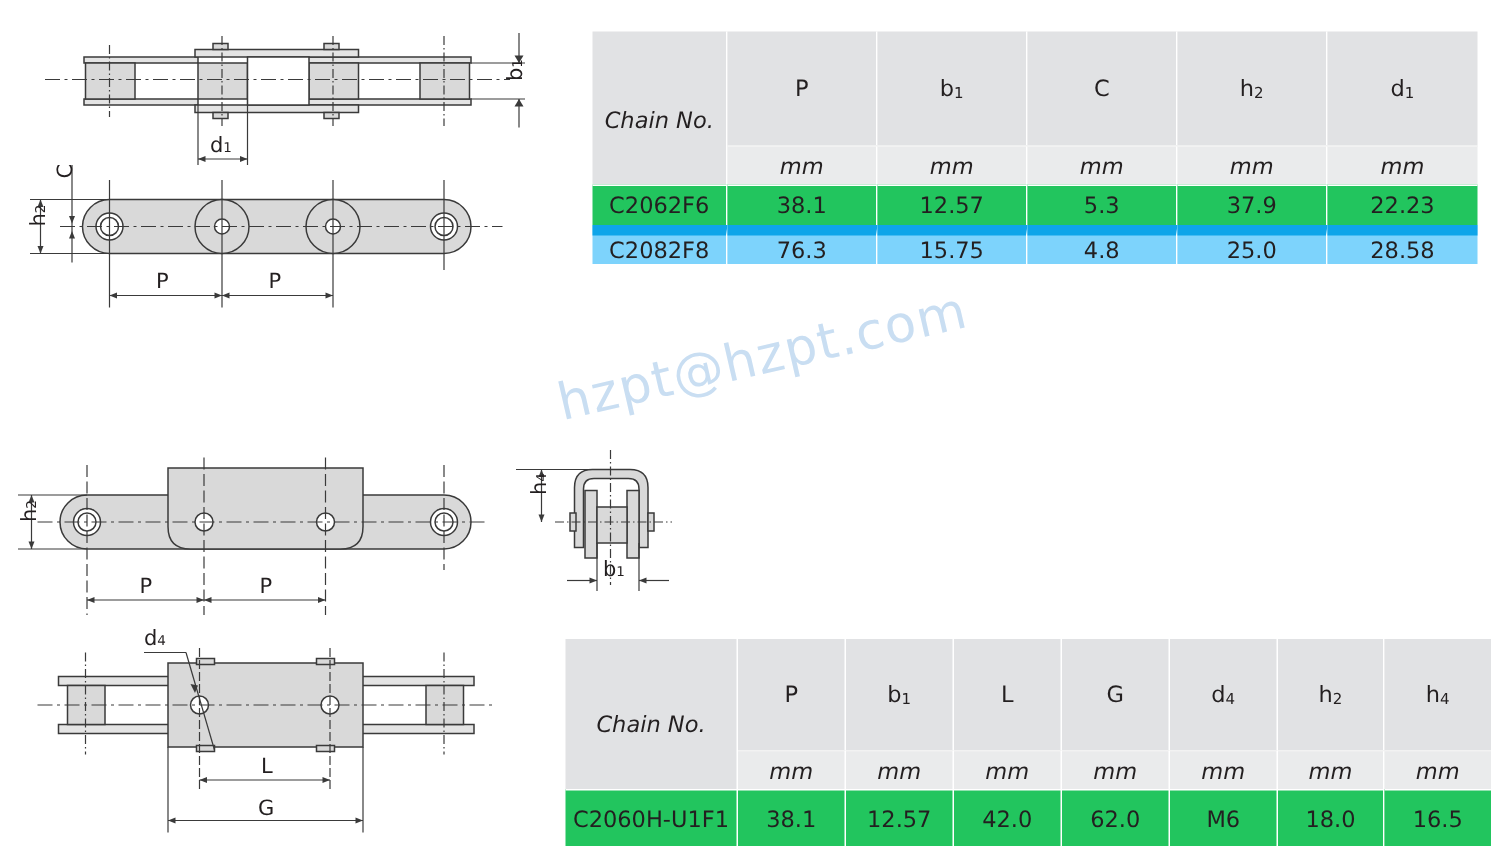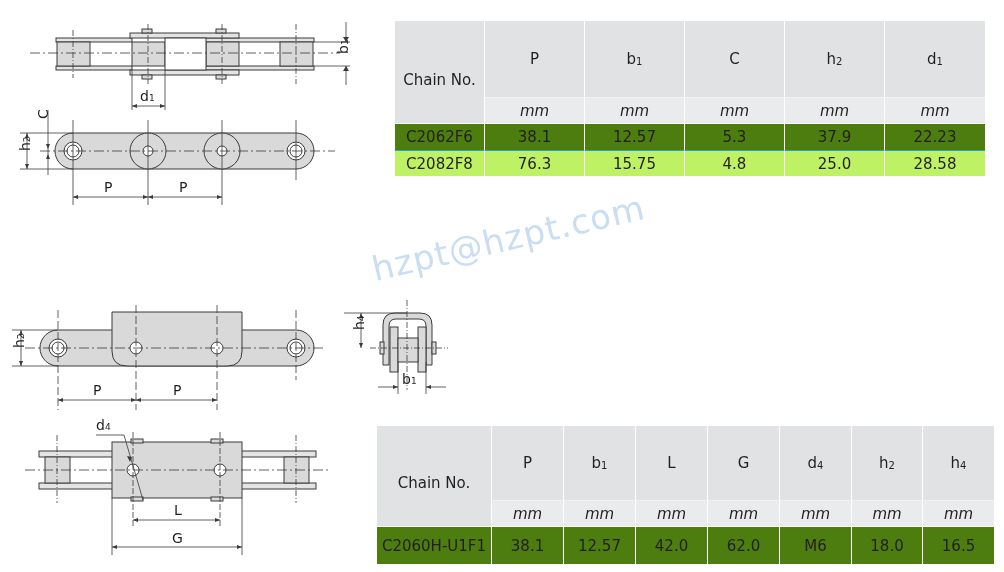--- a/index.html
+++ b/index.html
@@ -5,24 +5,24 @@
   html, body { margin:0; padding:0; background:#ffffff; }
   body { width:1004px; height:572px; position:relative; overflow:hidden;
          font-family:"DejaVu Sans", "Liberation Sans", sans-serif; color:#231f20; }
   .drawing { position:absolute; }
   .spec-table { position:absolute; border-collapse:separate; border-spacing:0; }
   .spec-table td { text-align:center; vertical-align:middle; padding:0;
                    border-right:1px solid #ffffff; font-size:15px; color:#231f20; }
   .spec-table td:last-child { border-right:none; }
   .hdr td { background:#e1e2e4; font-size:15px; }
   .units td { background:#eaebec; border-top:1px solid #f2f2f2;font-style:italic; }
-  .row-a td { background:#4d7c0f; border-top:1px solid #ffffff; }
-  .row-b td { background:#bef264; border-top:1px solid #0ea5e9; }
+  .row-a td { background:#22c55e; border-top:1px solid #ffffff; }
+  .row-b td { background:#7dd3fc; border-top:7px solid #0ea5e9; }
   .sub { font-size:10px; position:relative; top:1px; }
-  .chain-cell { font-size:15px; }
+  .chain-cell { font-size:15px;font-style:italic; }
   .watermark { position:absolute; left:368px; top:250px; transform:rotate(-13deg);
                transform-origin:left top; font-size:34px; color:#c9def2; letter-spacing:1px;
                font-family:"DejaVu Sans", sans-serif; pointer-events:none; }
   svg text { font-family:"DejaVu Sans", sans-serif; fill:#231f20; }
 </style>
 </head>
 <body>
 
 <svg class="drawing" style="left:0;top:0" width="360" height="115" viewBox="0 0 360 115">
   <g stroke="#3a3a3a" stroke-width="1" fill="#d9d9d9">

